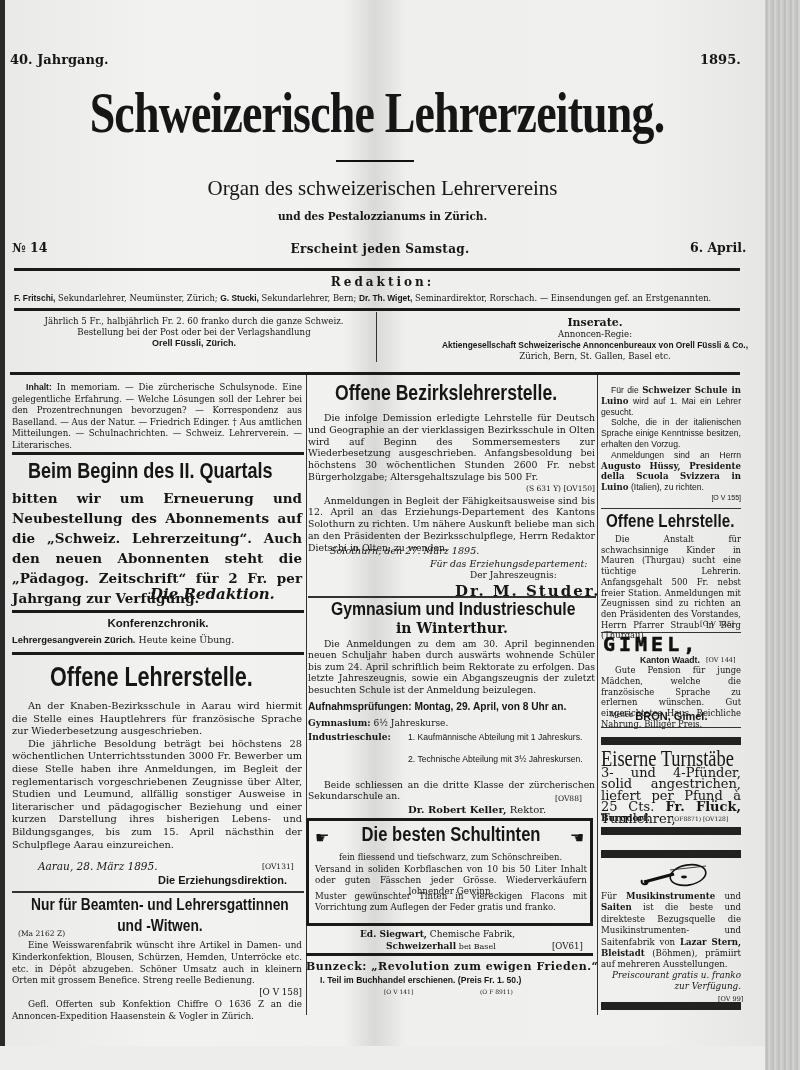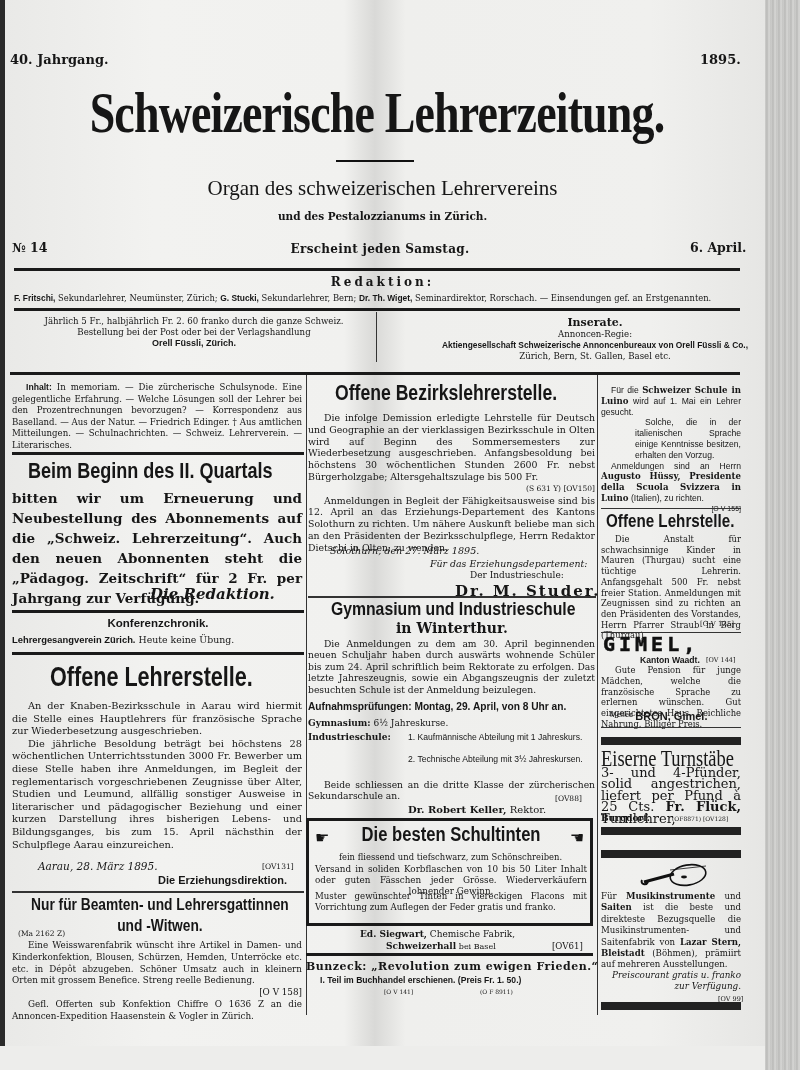--- a/index.html
+++ b/index.html
@@ -120,21 +120,21 @@
   <div class="vrule" style="left:597px;top:375px;height:640px;"></div>
 
   <div class="abs cond" style="left:335px;top:380px;font-size:22px;transform:scaleX(0.8);white-space:nowrap;">Offene Bezirkslehrerstelle.</div>
   <div class="abs para" style="left:308px;top:412px;width:287px;font-size:9.4px;line-height:11.8px;">
     <p>Die infolge Demission erledigte Lehrstelle für Deutsch und Geographie an der vierklassigen Bezirksschule in Olten wird auf Beginn des Sommersemesters zur Wiederbesetzung ausgeschrieben. Anfangsbesoldung bei höchstens 30 wöchentlichen Stunden 2600 Fr. nebst Bürgerholzgabe; Altersgehaltszulage bis 500 Fr.</p>
     <div class="ref" style="text-align:right;">(S 631 Y)  [OV150]</div>
     <p>Anmeldungen in Begleit der Fähigkeitsausweise sind bis 12. April an das Erziehungs-Departement des Kantons Solothurn zu richten. Um nähere Auskunft beliebe man sich an den Präsidenten der Bezirksschulpflege, Herrn Redaktor Dietschi in Olten, zu wenden.</p>
   </div>
   <div class="abs" style="left:330px;top:545px;font-size:9.6px;font-style:italic;">Solothurn, den 27. März 1895.</div>
   <div class="abs" style="left:430px;top:558px;font-size:9.4px;font-style:italic;">Für das Erziehungsdepartement:</div>
-  <div class="abs" style="left:470px;top:570px;font-size:9px;">Der Industrieschule:</div>
+  <div class="abs" style="left:470px;top:570px;font-size:9px;">Der Jahreszeugnis:</div>
   <div class="abs bold" style="left:455px;top:582px;font-size:15px;letter-spacing:2px;">Dr. M. Studer.</div>
   <div class="rule-thin" style="left:308px;top:596px;width:288px;height:2px;"></div>
 
   <div class="abs cond center" style="left:310px;top:598px;width:345px;font-size:19px;transform:scaleX(0.83);white-space:nowrap;">Gymnasium und Industrieschule</div>
   <div class="abs center bold" style="left:308px;top:620px;width:288px;font-size:14px;">in Winterthur.</div>
   <div class="abs para" style="left:308px;top:638px;width:287px;font-size:9.2px;line-height:11.4px;">
     <p>Die Anmeldungen zu dem am 30. April beginnenden neuen Schuljahr haben durch auswärts wohnende Schüler bis zum 24. April schriftlich beim Rektorate zu erfolgen. Das letzte Jahreszeugnis, sowie ein Abgangszeugnis der zuletzt besuchten Schule ist der Anmeldung beizulegen.</p>
   </div>
   <div class="abs sans bold" style="left:308px;top:701px;width:290px;font-size:10.2px;white-space:nowrap;">Aufnahmsprüfungen: Montag, 29. April, von 8 Uhr an.</div>
   <div class="abs" style="left:308px;top:718px;font-size:9px;">
@@ -168,21 +168,21 @@
   <div class="abs" style="left:552px;top:941px;font-size:8.6px;">[OV61]</div>
   <div class="rule-thick" style="left:306px;top:953px;width:287px;"></div>
 
   <div class="abs bold" style="left:306px;top:960px;width:290px;font-size:11px;letter-spacing:0.5px;white-space:nowrap;">Bunzeck: „Revolution zum ewigen Frieden.“</div>
   <div class="abs sans bold" style="left:320px;top:975px;font-size:8.6px;">I. Teil im Buchhandel erschienen. (Preis Fr. 1. 50.)</div>
   <div class="abs ref" style="left:384px;top:988px;font-size:6px;">[O V 141]</div>
   <div class="abs ref" style="left:480px;top:988px;font-size:6px;">(O F 8911)</div>
 
   <div class="abs sans" style="left:601px;top:385px;width:140px;font-size:8.6px;line-height:10.8px;text-align:justify;">
     <div style="text-indent:10px;"><span>Für die </span><span class="bold" style="font-family:'DejaVu Serif',serif;">Schweizer Schule in Luino</span><span> wird auf 1. Mai ein Lehrer gesucht.</span></div>
-    <div style="text-indent:10px;margin-left:34px;">Solche, die in der italienischen Sprache einige Kenntnisse besitzen, erhalten den Vorzug.</div>
+    <div style="text-indent:10px;">Solche, die in der italienischen Sprache einige Kenntnisse besitzen, erhalten den Vorzug.</div>
     <div style="text-indent:10px;"><span>Anmeldungen sind an Herrn </span><span class="bold" style="font-family:'DejaVu Serif',serif;">Augusto Hüssy, Presidente della Scuola Svizzera in Luino</span><span> (Italien), zu richten.</span></div>
     <div style="text-align:right;font-size:7px;">[O V 155]</div>
   </div>
   <div class="rule-thin" style="left:601px;top:508px;width:140px;"></div>
 
   <div class="abs cond" style="left:606px;top:510px;font-size:19px;transform:scaleX(0.8);white-space:nowrap;">Offene Lehrstelle.</div>
   <div class="abs" style="left:601px;top:534px;width:140px;font-size:8.4px;line-height:10.7px;text-align:justify;text-indent:14px;">Die Anstalt für schwachsinnige Kinder in Mauren (Thurgau) sucht eine tüchtige Lehrerin. Anfangsgehalt 500 Fr. nebst freier Station. Anmeldungen mit Zeugnissen sind zu richten an den Präsidenten des Vorstandes, Herrn Pfarrer Straub in Berg (Thurgau).</div>
   <div class="abs ref" style="left:700px;top:620px;font-size:7px;">[O V 135]</div>
   <div class="rule-thin" style="left:601px;top:632px;width:140px;"></div>
 

